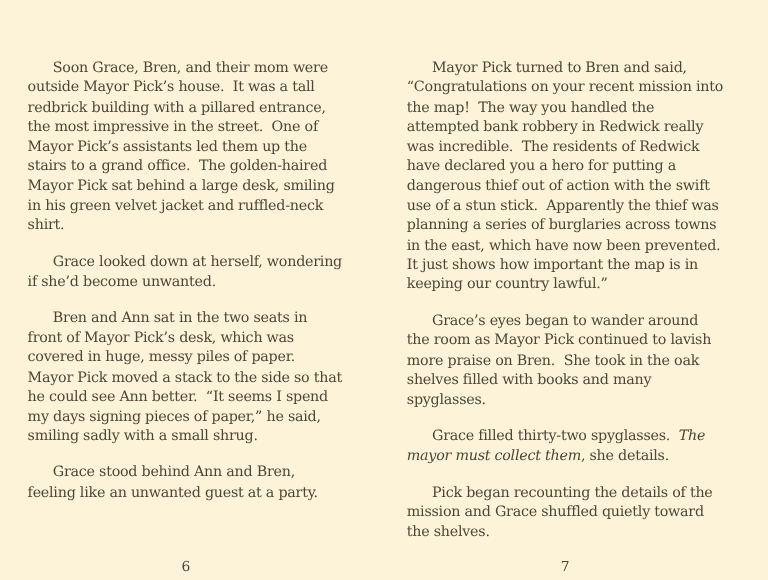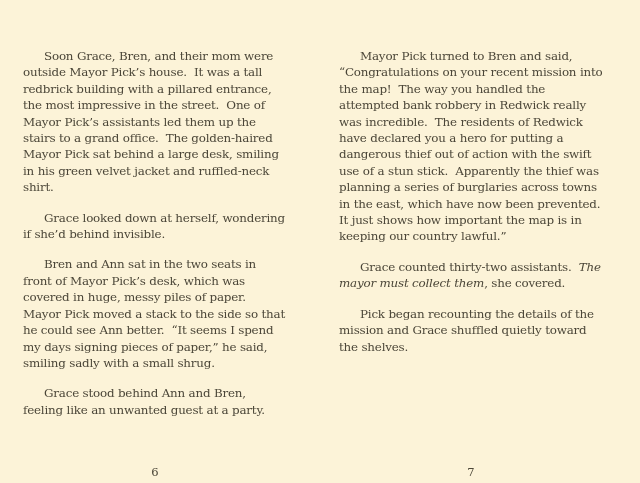--- a/index.html
+++ b/index.html
@@ -69,27 +69,28 @@
     width: 264px;
   }
 </style>
 </head>
 <body style="background: rgb(252, 243, 216); color: rgb(75, 70, 56);">
 
 <div class="spread">
   <div class="page left">
     <div class="page-text">
         <p class="para"><span class="seg-roman">Soon Grace, Bren, and their mom were outside Mayor Pick’s house.  It was a tall redbrick building with a pillared entrance, the most impressive in the street.  One of Mayor Pick’s assistants led them up the stairs to a grand office.  The golden-haired Mayor Pick sat behind a large desk, smiling in his green velvet jacket and ruffled-neck shirt.</span></p>
-        <p class="para"><span class="seg-roman">Grace looked down at herself, wondering if she’d behind invisible.</span></p>
+        <p class="para"><span class="seg-roman">Grace looked down at herself, wondering if she’d become unwanted.</span></p>
         <p class="para"><span class="seg-roman">Bren and Ann sat in the two seats in front of Mayor Pick’s desk, which was covered in huge, messy piles of paper.  Mayor Pick moved a stack to the side so that he could see Ann better.  “It seems I spend my days signing pieces of paper,” he said, smiling sadly with a small shrug.</span></p>
         <p class="para"><span class="seg-roman">Grace stood behind Ann and Bren, feeling like an unwanted guest at a party.</span></p>
       </div>
     <div class="page-number">6</div>
   </div>
   <div class="page right">
     <div class="page-text">
         <p class="para"><span class="seg-roman">Mayor Pick turned to Bren and said, “Congratulations on your recent mission into the map!  The way you handled the attempted bank robbery in Redwick really was incredible.  The residents of Redwick have declared you a hero for putting a dangerous thief out of action with the swift use of a stun stick.  Apparently the thief was planning a series of burglaries across towns in the east, which have now been prevented.  It just shows how important the map is in keeping our country lawful.”</span></p>
-        <p class="para"><span class="seg-roman">Grace counted thirty-two assistants.  </span><span class="seg-italic">The mayor must collect them</span><span class="seg-roman">, she covered.</span></p>
+        <p class="para"><span class="seg-roman">Grace’s eyes began to wander around the room as Mayor Pick continued to lavish more praise on Bren.  She took in the oak shelves filled with books and many spyglasses.</span></p>
+        <p class="para"><span class="seg-roman">Grace filled thirty-two spyglasses.  </span><span class="seg-italic">The mayor must collect them</span><span class="seg-roman">, she details.</span></p>
         <p class="para"><span class="seg-roman">Pick began recounting the details of the mission and Grace shuffled quietly toward the shelves.</span></p>
       </div>
     <div class="page-number">7</div>
   </div>
 </div>
 
 </body></html>

